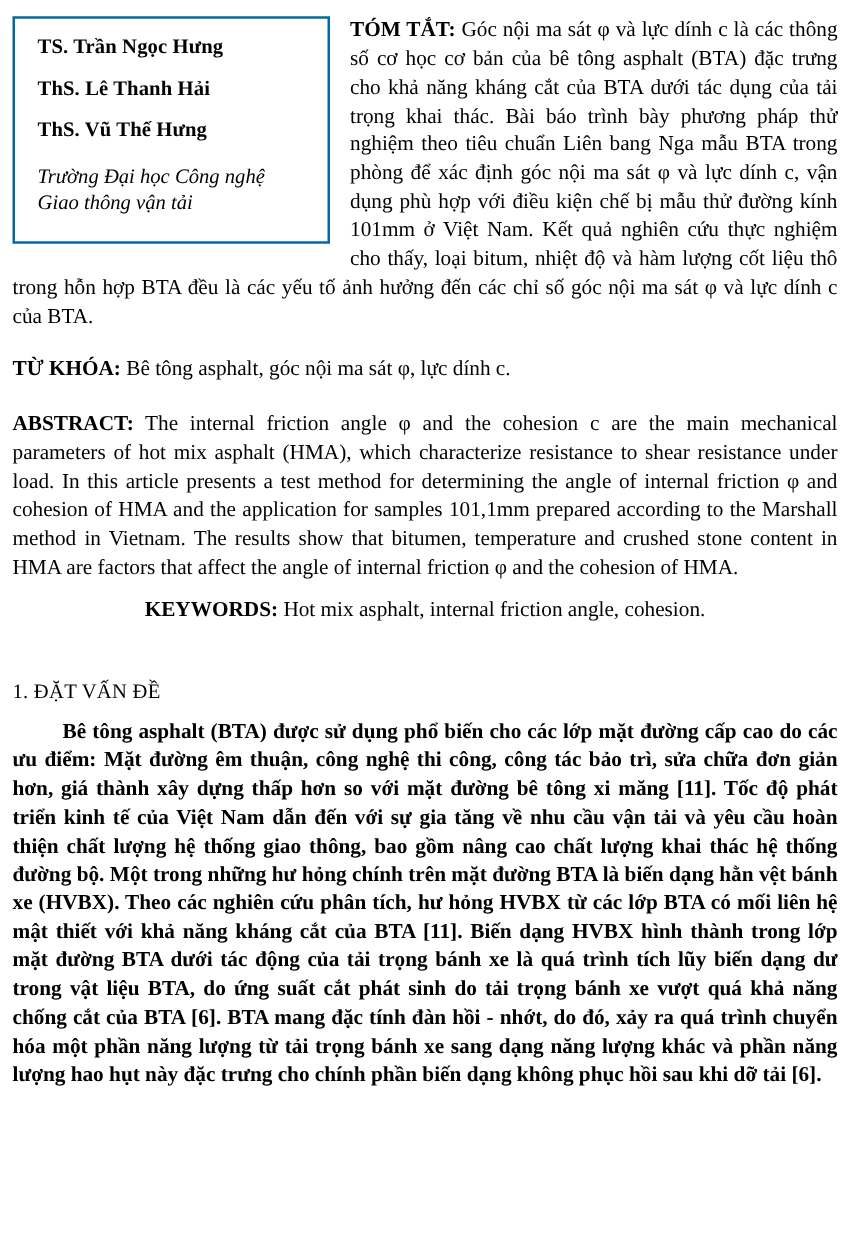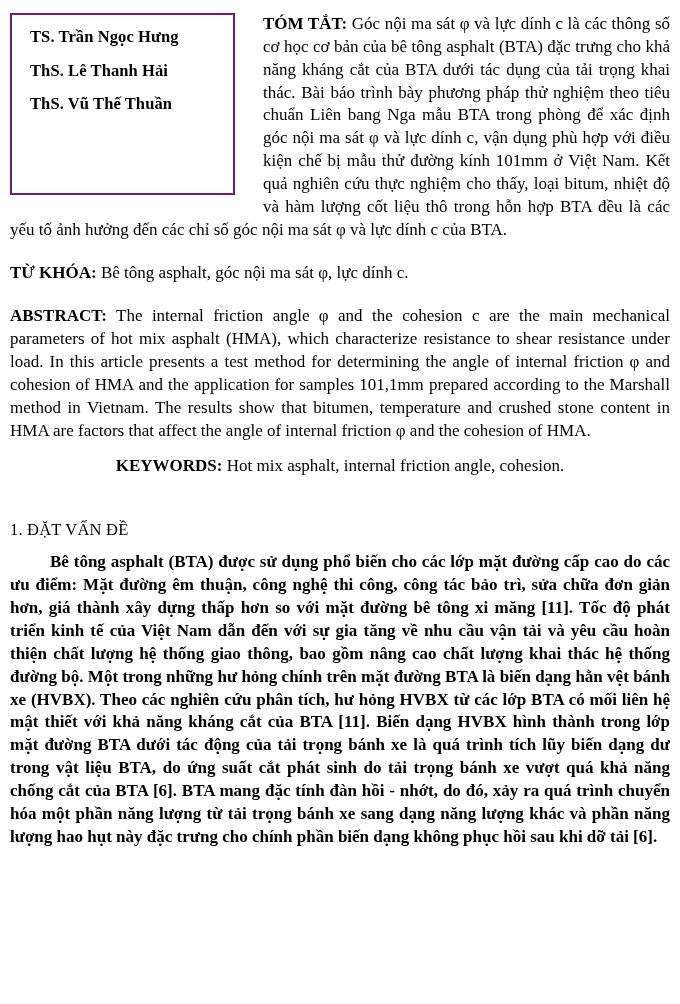--- a/index.html
+++ b/index.html
@@ -19,25 +19,25 @@
     width: 680px;
     height: 1004px;
     box-sizing: border-box;
     padding: 13px 10px 0 10px;
     overflow: hidden;
   }
 
   
   .author-box {
     float: left;
-    width: 225px;
+    width: 254px;
     box-sizing: border-box;
-    border: 2px solid #701a75;
+    border: 2px solid #0369a1;
     padding: 14px 16px 14px 18px;
-    margin: 0 28px 6px 0;
+    margin: 0 16px 6px 0;
     height: 182px;
   }
   .author-name {
     font-weight: bold;
     font-size: 16.5px;
     line-height: 1.0;
     margin: 0 0 17px 0;
     letter-spacing: 0.1px;
     white-space: nowrap;
   }
@@ -96,21 +96,22 @@
   }
 </style>
 </head>
 <body>
 
 <div class="page">
 
   <div class="author-box clearfix">
     <p class="author-name">TS. Trần Ngọc Hưng</p>
     <p class="author-name">ThS. Lê Thanh Hải</p>
-    <p class="author-name">ThS. Vũ Thế Thuần</p>
+    <p class="author-name">ThS. Vũ Thế Hưng</p>
+    <p class="affiliation">Trường Đại học Công nghệ Giao thông vận tải</p>
   </div>
 
   <p class="para abs-vi"><span class="lead">TÓM TẮT:</span><span> Góc nội ma sát φ và lực dính c là các thông số cơ học cơ bản của bê tông asphalt (BTA) đặc trưng cho khả năng kháng cắt của BTA dưới tác dụng của tải trọng khai thác. Bài báo trình bày phương pháp thử nghiệm theo tiêu chuẩn Liên bang Nga mẫu BTA trong phòng để xác định góc nội ma sát φ và lực dính c, vận dụng phù hợp với điều kiện chế bị mẫu thử đường kính 101mm ở Việt Nam. Kết quả nghiên cứu thực nghiệm cho thấy, loại bitum, nhiệt độ và hàm lượng cốt liệu thô trong hỗn hợp BTA đều là các yếu tố ảnh hưởng đến các chỉ số góc nội ma sát φ và lực dính c của BTA.</span></p>
 
   <p class="para kw-vi"><span class="lead">TỪ KHÓA:</span><span> Bê tông asphalt, góc nội ma sát φ, lực dính c.</span></p>
 
   <p class="para abs-en"><span class="lead">ABSTRACT:</span><span> The internal friction angle φ and the cohesion c are the main mechanical parameters of hot mix asphalt (HMA), which characterize resistance to shear resistance under load. In this article presents a test method for determining the angle of internal friction φ and cohesion of HMA and the application for samples 101,1mm prepared according to the Marshall method in Vietnam. The results show that bitumen, temperature and crushed stone content in HMA are factors that affect the angle of internal friction φ and the cohesion of HMA.</span></p>
 
   <p class="para kw-en"><span class="lead">KEYWORDS:</span><span> Hot mix asphalt, internal friction angle, cohesion.</span></p>
 

